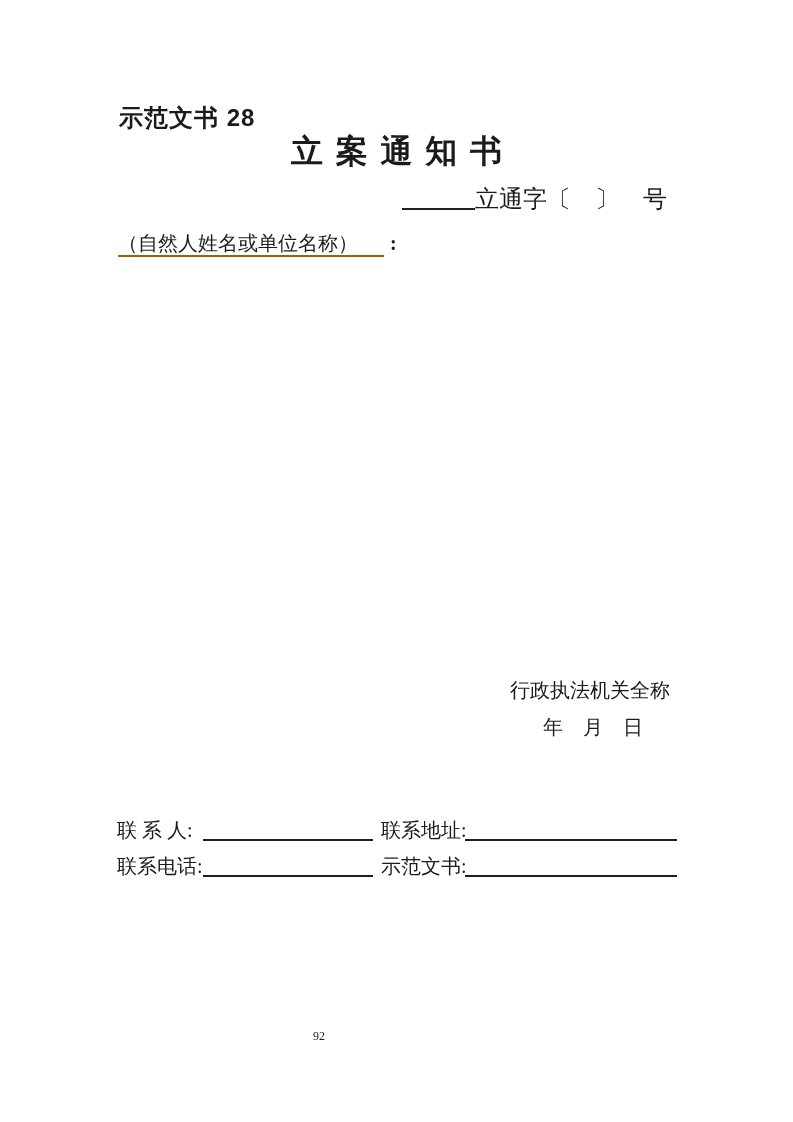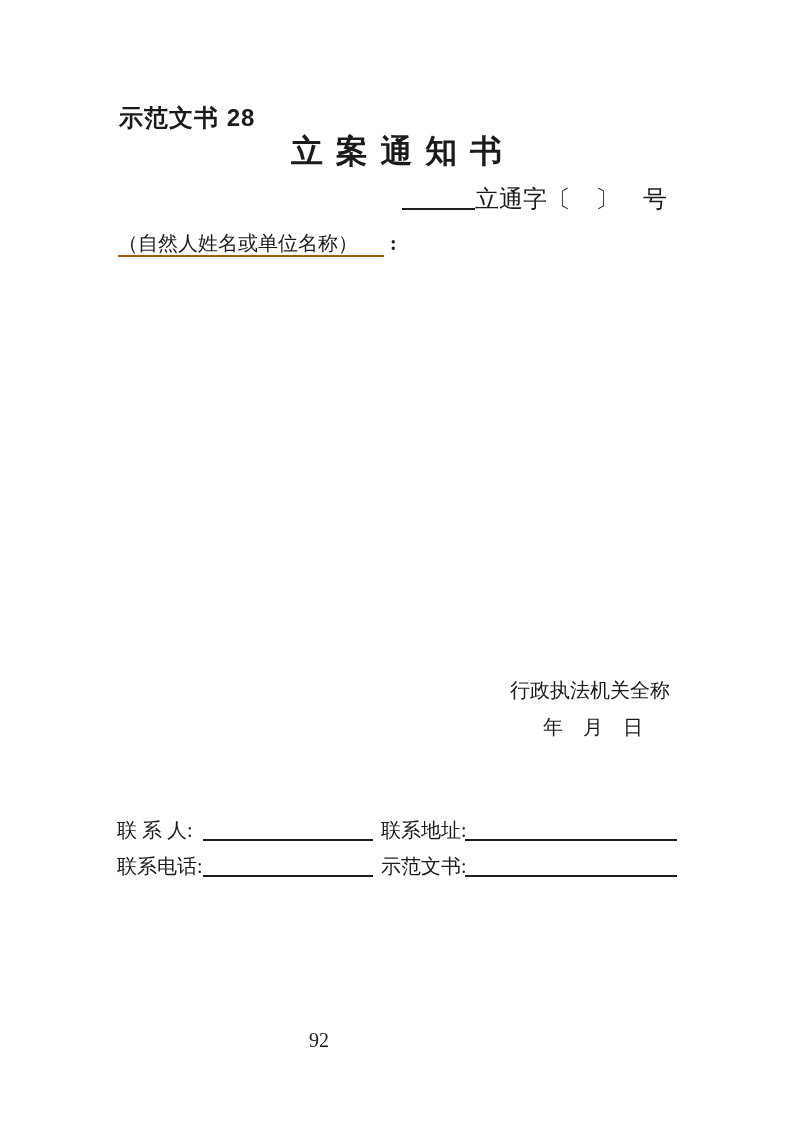--- a/index.html
+++ b/index.html
@@ -59,21 +59,21 @@
   .contacts{
     position:absolute;left:117px;top:776px;width:560px;
     font-size:20px;line-height:36px;white-space:nowrap;margin-top:36px;
   }
   .c-label-left{display:inline-block;width:84px;}
   .c-label-right{display:inline-block;width:82px;margin-left:8px;}
   .blank-c1{width:170px;margin-left:2px;}
   .blank-c2{width:212px;margin-left:2px;}
   .page-number{
     position:absolute;left:0;top:1029px;width:638px;
-    text-align:center;font-size:20px;
+    text-align:center;font-size:12px;
   }
 </style>
 </head>
 <body>
 
 <div class="page">
 
   <div class="doc-label">示范文书 28</div>
 
   <div class="doc-title">

